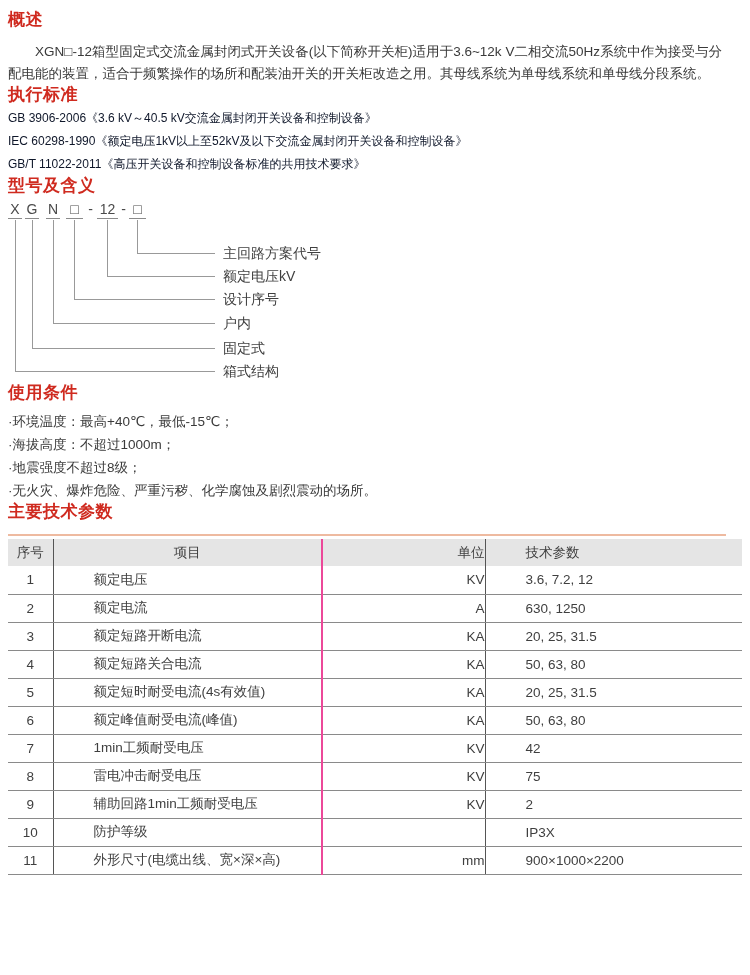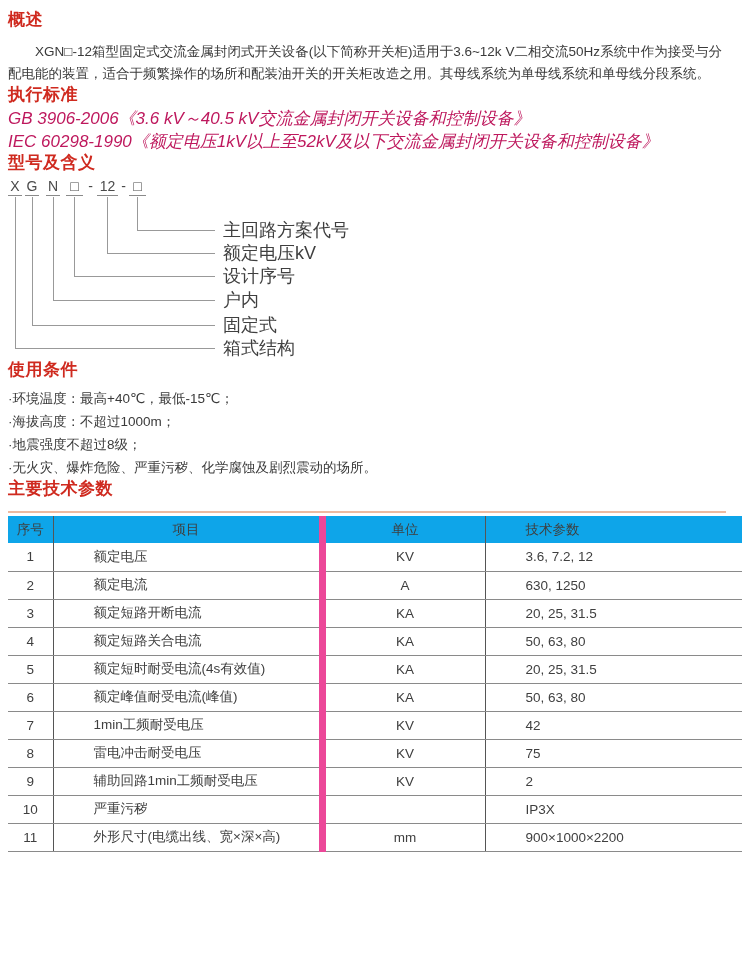--- a/index.html
+++ b/index.html
@@ -19,21 +19,21 @@
   .h-model      { margin-top: 4px; }
   .h-conditions { margin-top: 16px; }
   .h-params     { margin-top: 34px; }
 
   .overview-para {
     margin: 12px 4px 0 0; font-size: 13.5px; line-height: 22px;
     text-indent: 2em; text-align: justify; color: #3a3a3a;
   }
 
   .std-list { margin-top: 3px; }
-  .std-item { font-size: 17px; line-height: 23px; color: #be185d; font-style: italic; }
+  .std-item { font-size: 12px; line-height: 23px; color: #0f172a; }
 
   
   .diagram { position: relative; height: 182px; margin-top: 6px; }
   .code {
     position: absolute; top: 0; height: 17px; line-height: 16px;
     font-size: 14px; text-align: center; color: #4a4a4a;
   }
   .code.u { border-bottom: 1px solid #8a8a8a; }
   .cp0 { left: 0;      width: 14px; }
   .cp1 { left: 17px;   width: 14px; }
@@ -50,54 +50,55 @@
   .vl3 { left: 66px;  height: 79px;  }
   .vl5 { left: 99px;  height: 56px;  }
   .vl7 { left: 129px; height: 33px;  }
   .hl { position: absolute; height: 1px; background: #999999; }
   .hl0 { left: 7px;   top: 170px; width: 200px; }
   .hl1 { left: 24px;  top: 147px; width: 183px; }
   .hl2 { left: 45px;  top: 122px; width: 162px; }
   .hl3 { left: 66px;  top: 98px;  width: 141px; }
   .hl5 { left: 99px;  top: 75px;  width: 108px; }
   .hl7 { left: 129px; top: 52px;  width: 78px;  }
-  .dl { position: absolute; left: 215px; font-size: 18px; line-height: 16px; color: #3f3f3f; }
+  .dl { position: absolute; left: 215px; font-size: 14px; line-height: 16px; color: #3f3f3f; }
   .dl0 { top: 44px; }  .dl1 { top: 67px; }  .dl2 { top: 90px; }
   .dl3 { top: 114px; } .dl4 { top: 139px; } .dl5 { top: 162px; }
 
   .cond-list { margin-top: 8px; }
   .cond-item { font-size: 13.5px; line-height: 23px; color: #3a3a3a; }
 
   
   .accent-line { height: 2px; background: #eebaa0; margin-top: 13px; }
   table.params {
     margin-top: 3px; border-collapse: collapse; table-layout: fixed;
     width: 734px; font-size: 13.5px; color: #3f3f3f;
   }
   table.params th, table.params td { box-sizing: border-box; padding: 0; font-weight: normal; }
-  table.params thead th { background: #0ea5e9; height: 27px; }
+  table.params thead th { background: #e5e5e5; height: 27px; }
   table.params tbody td { height: 28px; border-bottom: 1px solid #8a8a8a; }
   .col-sn   { width: 45px;  text-align: center; border-right: 1px solid #555555; }
-  .col-item { width: 269px; text-align: left; padding-left: 40px !important; border-right: 7px solid #ec4899; margin-top: 12px; }
-  .col-unit { width: 163px; text-align: center; border-right: 1px solid #555555; }
+  .col-item { width: 269px; text-align: left; padding-left: 40px !important; border-right: 2px solid #ec4899; margin-top: 12px; }
+  .col-unit { width: 163px; text-align: right; border-right: 1px solid #555555; }
   .col-val  { width: 257px; text-align: left; padding-left: 40px !important; }
   table.params thead th.col-item { padding-left: 0 !important; text-align: center; }
 </style>
 </head>
 <body>
 
 <div class="page">
 
   <h2 class="sec-heading h-overview">概述</h2>
   <p class="overview-para">XGN□-12箱型固定式交流金属封闭式开关设备(以下简称开关柜)适用于3.6~12k V二相交流50Hz系统中作为接受与分配电能的装置，适合于频繁操作的场所和配装油开关的开关柜改造之用。其母线系统为单母线系统和单母线分段系统。</p>
 
   <h2 class="sec-heading h-standards">执行标准</h2>
   <div class="std-list">
     <div class="std-item">GB 3906-2006《3.6 kV～40.5 kV交流金属封闭开关设备和控制设备》</div>
     <div class="std-item">IEC 60298-1990《额定电压1kV以上至52kV及以下交流金属封闭开关设备和控制设备》</div>
+    <div class="std-item">GB/T 11022-2011《高压开关设备和控制设备标准的共用技术要求》</div>
   </div>
 
   <h2 class="sec-heading h-model">型号及含义</h2>
   <div class="diagram">
     <span class="code u cp0">X</span>
     <span class="code u cp1">G</span>
     <span class="code u cp2">N</span>
     <span class="code u cp3">□</span>
     <span class="code cp4">-</span>
     <span class="code u cp5">12</span>
@@ -195,21 +196,21 @@
         <td class="col-val">75</td>
       </tr>
       <tr>
         <td class="col-sn">9</td>
         <td class="col-item">辅助回路1min工频耐受电压</td>
         <td class="col-unit">KV</td>
         <td class="col-val">2</td>
       </tr>
       <tr>
         <td class="col-sn">10</td>
-        <td class="col-item">严重污秽</td>
+        <td class="col-item">防护等级</td>
         <td class="col-unit"></td>
         <td class="col-val">IP3X</td>
       </tr>
       <tr>
         <td class="col-sn">11</td>
         <td class="col-item">外形尺寸(电缆出线、宽×深×高)</td>
         <td class="col-unit">mm</td>
         <td class="col-val">900×1000×2200</td>
       </tr>
     </tbody>

